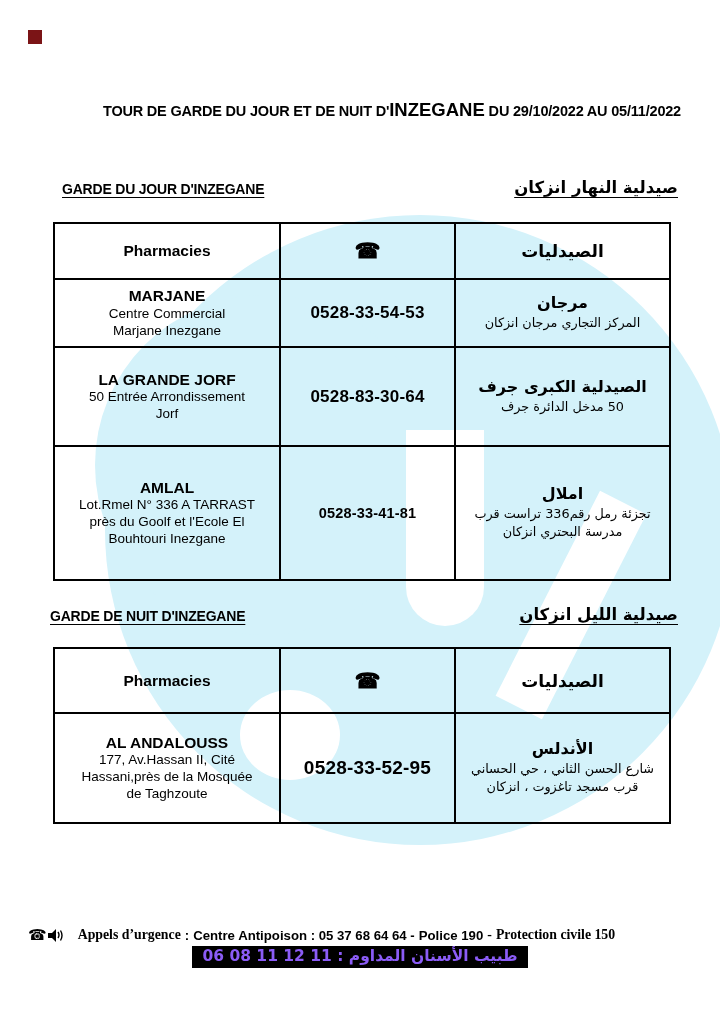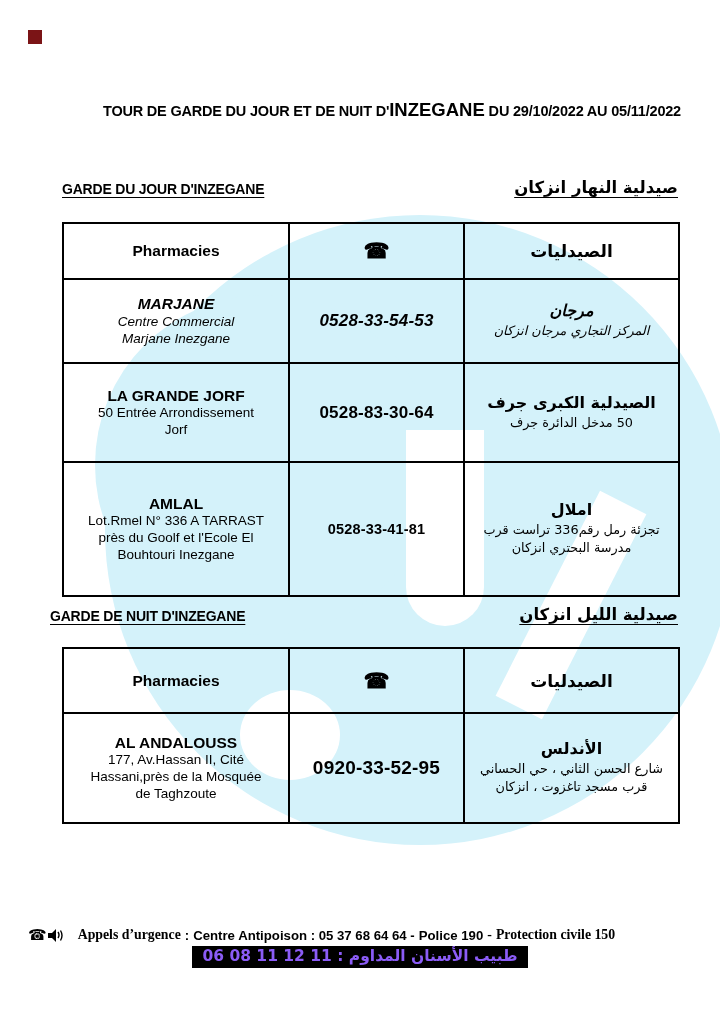--- a/index.html
+++ b/index.html
@@ -39,21 +39,21 @@
   }
   .headrow .ar{
     font-family:"DejaVu Sans", sans-serif;direction:rtl;
     font-weight:bold;font-size:16.5px;text-decoration:underline;
     text-underline-offset:4px;
   }
   .headrow.night .ar{margin-left:56px;} 
   .headrow.night .fr{margin-left:-12px;}
   
   table.garde{
-    position:absolute;left:62px;width:616px;table-layout:fixed;
+    position:absolute;left:53px;width:616px;table-layout:fixed;
     border-collapse:collapse;z-index:1;background:transparent;
   }
   table.garde td{
     border:2.5px solid #000;text-align:center;vertical-align:middle;
     padding:2px 6px;overflow:hidden;
   }
   .col-fr{width:226px;}
   .col-tel{width:175px;}
   .col-ar{width:215px;}
   td.hdr-fr{font-weight:bold;font-size:15.5px;}
@@ -115,21 +115,21 @@
         <col class="col-fr">
         <col class="col-tel">
         <col class="col-ar">
       </colgroup>
     <tbody>
         <tr style="height:56px;">
       <td class="hdr-fr">Pharmacies</td>
       <td class="hdr-tel">☎</td>
       <td class="hdr-ar">الصيدليات</td>
     </tr>
-    <tr style="height:84px;font-style:italic;">
+    <tr style="height:68px;">
       <td>
         <div class="ph-name">MARJANE</div>
         <div class="ph-addr">Centre Commercial</div>
         <div class="ph-addr">Marjane Inezgane</div>
       </td>
       <td class="tel">0528-33-54-53</td>
       <td class="arcell">
         <div class="ar-name">مرجان</div>
         <div class="ar-addr">المركز التجاري مرجان انزكان</div>
       </td>
@@ -180,21 +180,21 @@
       <td class="hdr-tel">☎</td>
       <td class="hdr-ar">الصيدليات</td>
     </tr>
     <tr style="height:110px;">
       <td>
         <div class="ph-name">AL ANDALOUSS</div>
         <div class="ph-addr">177, Av.Hassan II, Cité</div>
         <div class="ph-addr">Hassani,près de la Mosquée</div>
         <div class="ph-addr">de Taghzoute</div>
       </td>
-      <td class="tel big">0920-33-52-95</td>
+      <td class="tel big">0528-33-52-95</td>
       <td class="arcell">
         <div class="ar-name">الأندلس</div>
         <div class="ar-addr">شارع الحسن الثاني ، حي الحساني</div>
         <div class="ar-addr">قرب مسجد تاغزوت ، انزكان</div>
       </td>
     </tr>
   </tbody>
     </table>
 
   <div class="emg">

